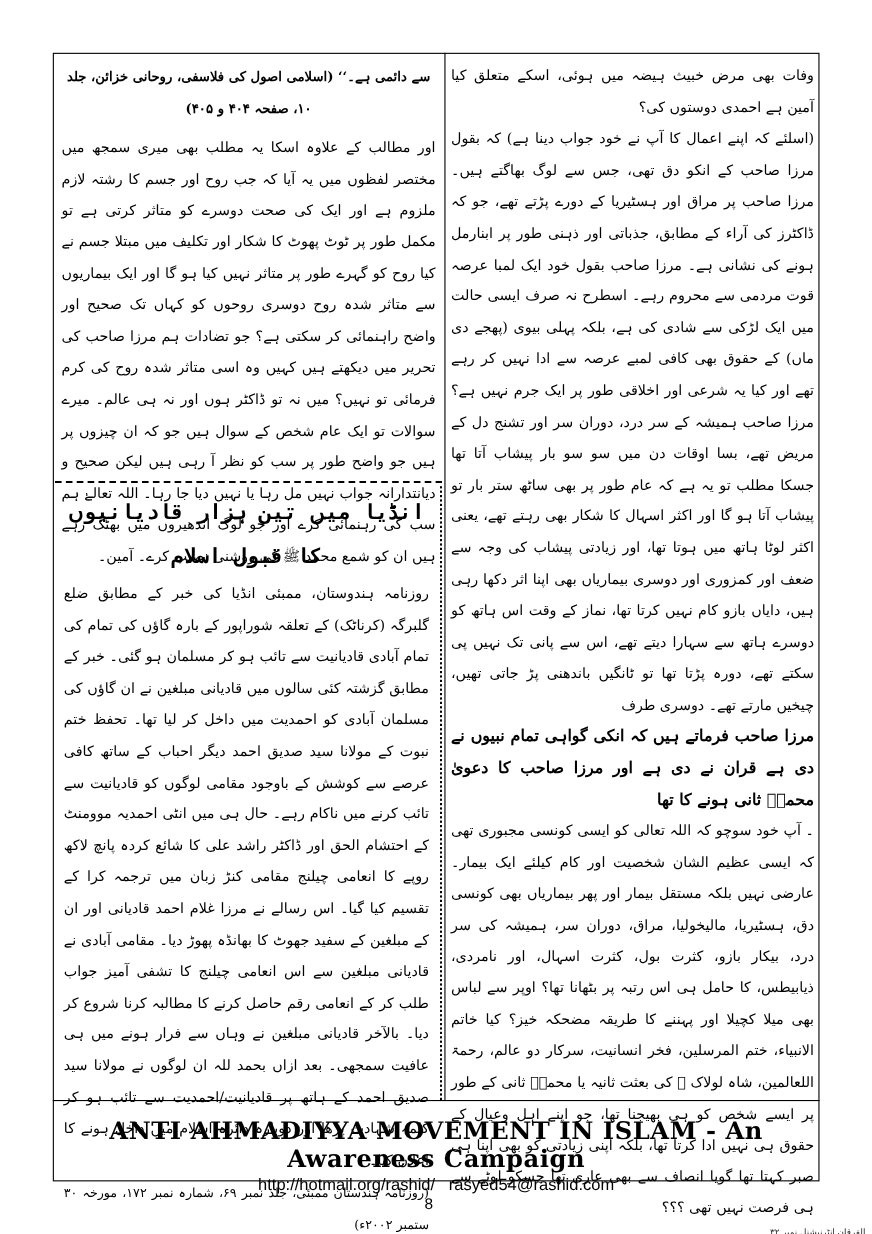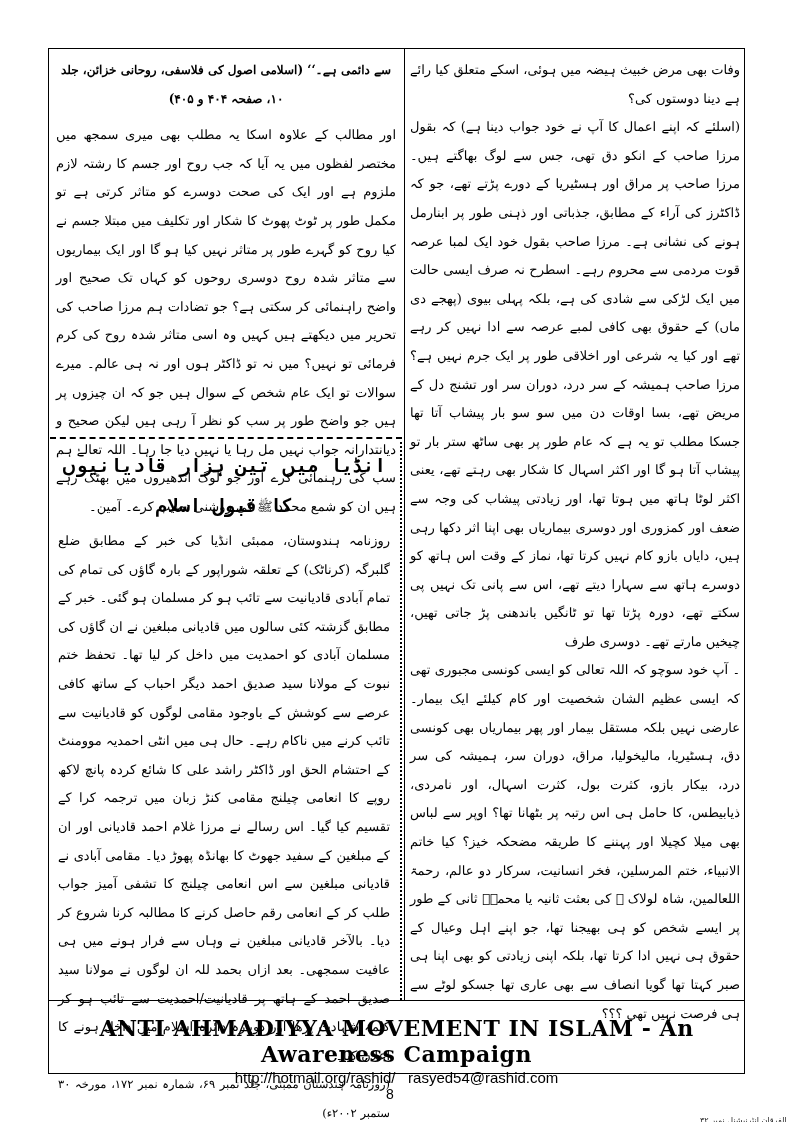--- a/index.html
+++ b/index.html
@@ -25,22 +25,23 @@
   .issue-label { position:absolute; left:700px; top:1116px; font-size:8px; direction:rtl; color:#222; font-family:"DejaVu Serif", serif;text-decoration:underline; }
 </style>
 </head>
 <body>
 
 <div class="page-box"></div>
 <div class="col-divider"></div>
 <div class="footer-divider"></div>
 
 <div class="col col-right">
-  <p>وفات بھی مرض خبیث ہیضہ میں ہوئی، اسکے متعلق کیا رائے ہے دینا دوستوں کی؟</p>
+  <p>وفات بھی مرض خبیث ہیضہ میں ہوئی، اسکے متعلق کیا آمین ہے احمدی دوستوں کی؟</p>
   <p>(اسلئے کہ اپنے اعمال کا آپ نے خود جواب دینا ہے) کہ بقول مرزا صاحب کے انکو دق تھی، جس سے لوگ بھاگتے ہیں۔ مرزا صاحب پر مراق اور ہسٹیریا کے دورے پڑتے تھے، جو کہ ڈاکٹرز کی آراء کے مطابق، جذباتی اور ذہنی طور پر ابنارمل ہونے کی نشانی ہے۔ مرزا صاحب بقول خود ایک لمبا عرصہ قوت مردمی سے محروم رہے۔ اسطرح نہ صرف ایسی حالت میں ایک لڑکی سے شادی کی ہے، بلکہ پہلی بیوی (پھجے دی ماں) کے حقوق بھی کافی لمبے عرصہ سے ادا نہیں کر رہے تھے اور کیا یہ شرعی اور اخلاقی طور پر ایک جرم نہیں ہے؟ مرزا صاحب ہمیشہ کے سر درد، دوران سر اور تشنج دل کے مریض تھے، بسا اوقات دن میں سو سو بار پیشاب آتا تھا جسکا مطلب تو یہ ہے کہ عام طور پر بھی ساٹھ ستر بار تو پیشاب آتا ہو گا اور اکثر اسہال کا شکار بھی رہتے تھے، یعنی اکثر لوٹا ہاتھ میں ہوتا تھا، اور زیادتی پیشاب کی وجہ سے ضعف اور کمزوری اور دوسری بیماریاں بھی اپنا اثر دکھا رہی ہیں، دایاں بازو کام نہیں کرتا تھا، نماز کے وقت اس ہاتھ کو دوسرے ہاتھ سے سہارا دیتے تھے، اس سے پانی تک نہیں پی سکتے تھے، دورہ پڑتا تھا تو ٹانگیں باندھنی پڑ جاتی تھیں، چیخیں مارتے تھے۔ دوسری طرف</p>
+  <p class="bold">مرزا صاحب فرماتے ہیں کہ انکی گواہی تمام نبیوں نے دی ہے قران نے دی ہے اور مرزا صاحب کا دعویٰ محمدؐ ثانی ہونے کا تھا</p>
   <p>۔ آپ خود سوچو کہ اللہ تعالی کو ایسی کونسی مجبوری تھی کہ ایسی عظیم الشان شخصیت اور کام کیلئے ایک بیمار۔ عارضی نہیں بلکہ مستقل بیمار اور پھر بیماریاں بھی کونسی دق، ہسٹیریا، مالیخولیا، مراق، دوران سر، ہمیشہ کی سر درد، بیکار بازو، کثرت بول، کثرت اسہال، اور نامردی، ذیابیطس، کا حامل ہی اس رتبہ پر بٹھانا تھا؟ اوپر سے لباس بھی میلا کچیلا اور پہننے کا طریقہ مضحکہ خیز؟ کیا خاتم الانبیاء، ختم المرسلین، فخر انسانیت، سرکار دو عالم، رحمۃ اللعالمین، شاہ لولاک ﷺ کی بعثت ثانیہ یا محمدؐ ثانی کے طور پر ایسے شخص کو ہی بھیجنا تھا، جو اپنے اہل وعیال کے حقوق ہی نہیں ادا کرتا تھا، بلکہ اپنی زیادتی کو بھی اپنا ہی صبر کہتا تھا گویا انصاف سے بھی عاری تھا جسکو لوٹے سے ہی فرصت نہیں تھی ؟؟؟</p>
 
 </div>
 
 <div class="col col-left-top">
   <p class="quote-ref" style="margin-bottom:8px;">سے دائمی ہے۔‘‘ (اسلامی اصول کی فلاسفی، روحانی خزائن، جلد ۱۰، صفحہ ۴۰۴ و ۴۰۵)</p>
   <p>اور مطالب کے علاوہ اسکا یہ مطلب بھی میری سمجھ میں مختصر لفظوں میں یہ آیا کہ جب روح اور جسم کا رشتہ لازم ملزوم ہے اور ایک کی صحت دوسرے کو متاثر کرتی ہے تو مکمل طور پر ٹوٹ پھوٹ کا شکار اور تکلیف میں مبتلا جسم نے کیا روح کو گہرے طور پر متاثر نہیں کیا ہو گا اور ایک بیماریوں سے متاثر شدہ روح دوسری روحوں کو کہاں تک صحیح اور واضح راہنمائی کر سکتی ہے؟ جو تضادات ہم مرزا صاحب کی تحریر میں دیکھتے ہیں کہیں وہ اسی متاثر شدہ روح کی کرم فرمائی تو نہیں؟ میں نہ تو ڈاکٹر ہوں اور نہ ہی عالم۔ میرے سوالات تو ایک عام شخص کے سوال ہیں جو کہ ان چیزوں پر ہیں جو واضح طور پر سب کو نظر آ رہی ہیں لیکن صحیح و دیانتدارانہ جواب نہیں مل رہا یا نہیں دیا جا رہا۔ اللہ تعالےٰ ہم سب کی رہنمائی کرے اور جو لوگ اندھیروں میں بھٹک رہے ہیں ان کو شمع محمد ﷺ کی روشنی نصیب کرے۔ آمین۔</p>
 </div>
 
 <div class="col-left-box">

